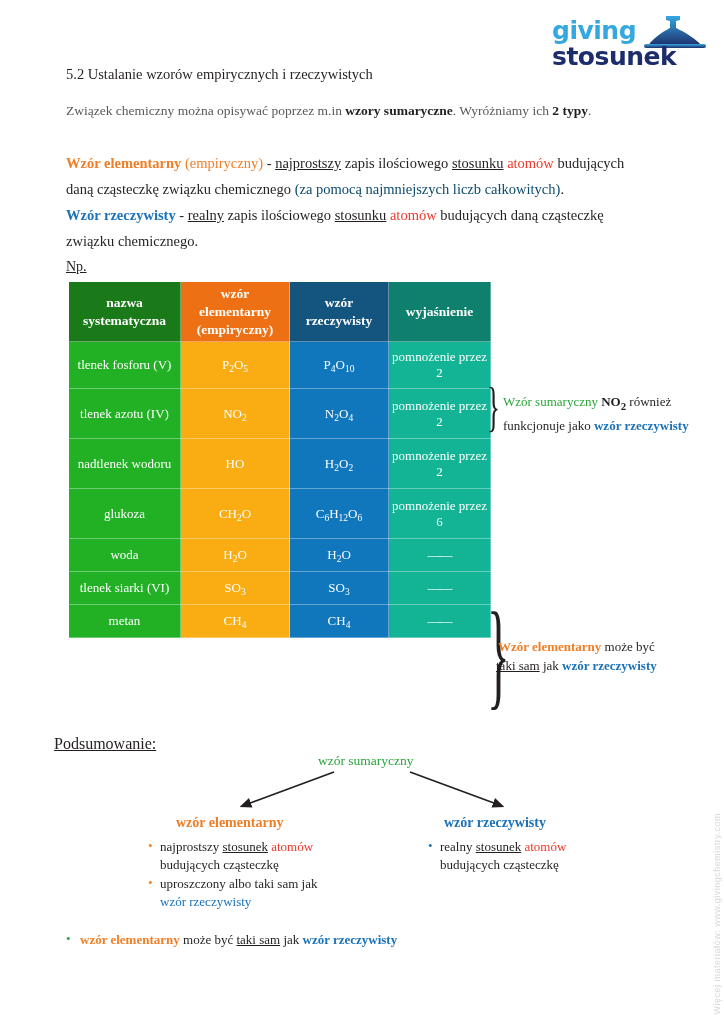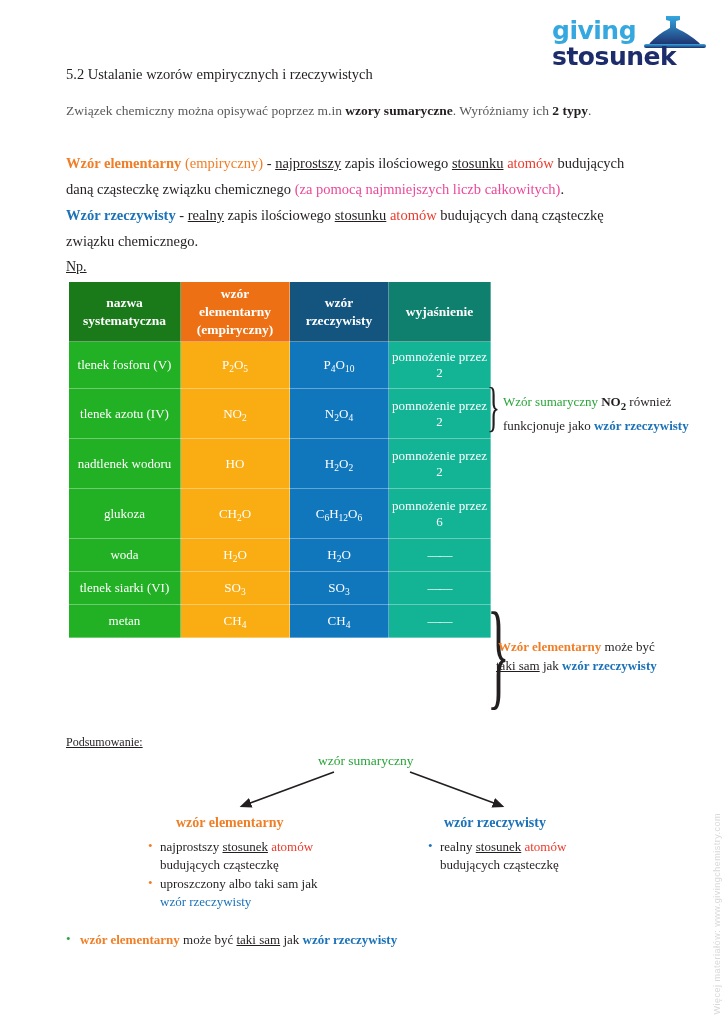--- a/index.html
+++ b/index.html
@@ -75,21 +75,21 @@
     top: 150px;
     width: 600px;
     font-size: 14.5px;
     line-height: 26px;
   }
   .t-orange { color: #f07e26; font-weight: bold; }
   .t-orange-plain { color: #f07e26; }
   .t-blue { color: #1b72b8; font-weight: bold; }
   .t-red { color: #ed3a2c; }
   .t-green { color: #2aa43a; }
-  .t-grey { color: #ec4899; }
+  .t-grey { color: #0c4a6e; }
   .u { text-decoration: underline; }
 
   .np {
     position: absolute;
     left: 66px;
     top: 259px;
     font-size: 14px;
     text-decoration: underline;
   }
 
@@ -149,23 +149,23 @@
     position: absolute;
     font-size: 13px;
     line-height: 19px;
   }
   .note1 { left: 503px; top: 392px; }
   .note2 { left: 496px; top: 637px; text-align: center; }
 
   
   .podsum {
     position: absolute;
-    left: 66px;
+    left: 54px;
     top: 735px;
-    font-size: 12px;
+    font-size: 16px;
     text-decoration: underline;
   }
   .sum-top {
     position: absolute;
     left: 318px;
     top: 753px;
     font-size: 13.5px;
     color: #2aa43a;
   }
   .sum-left-title {

